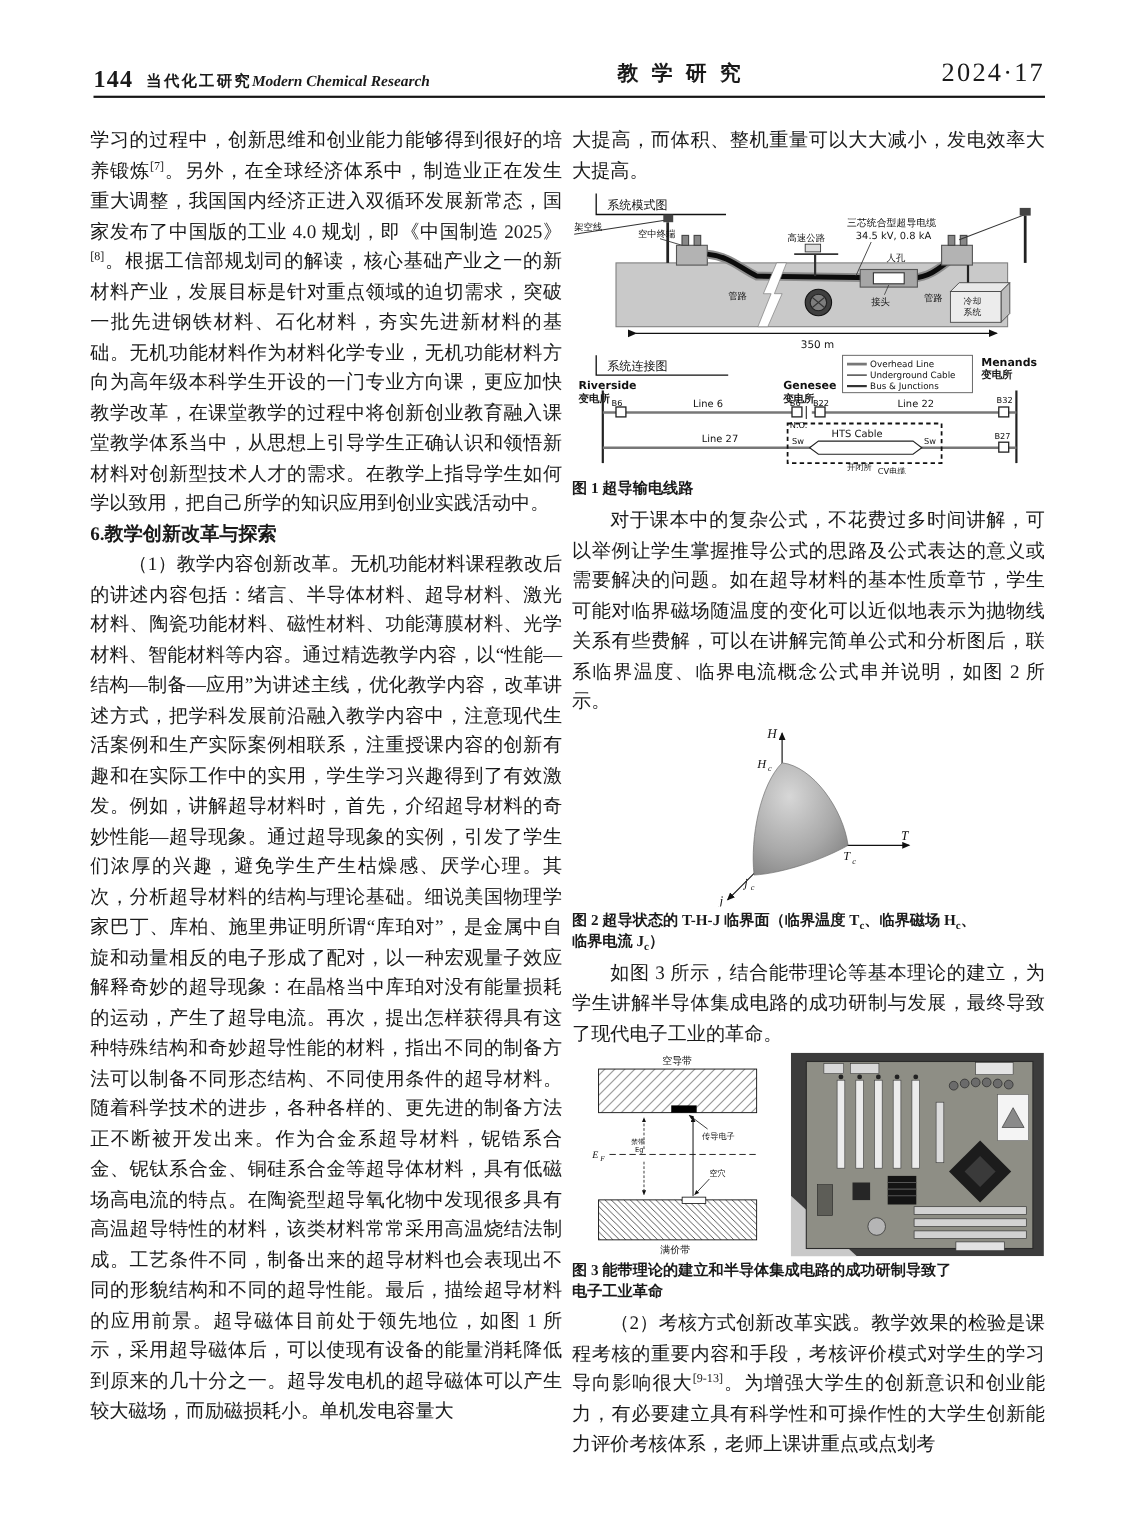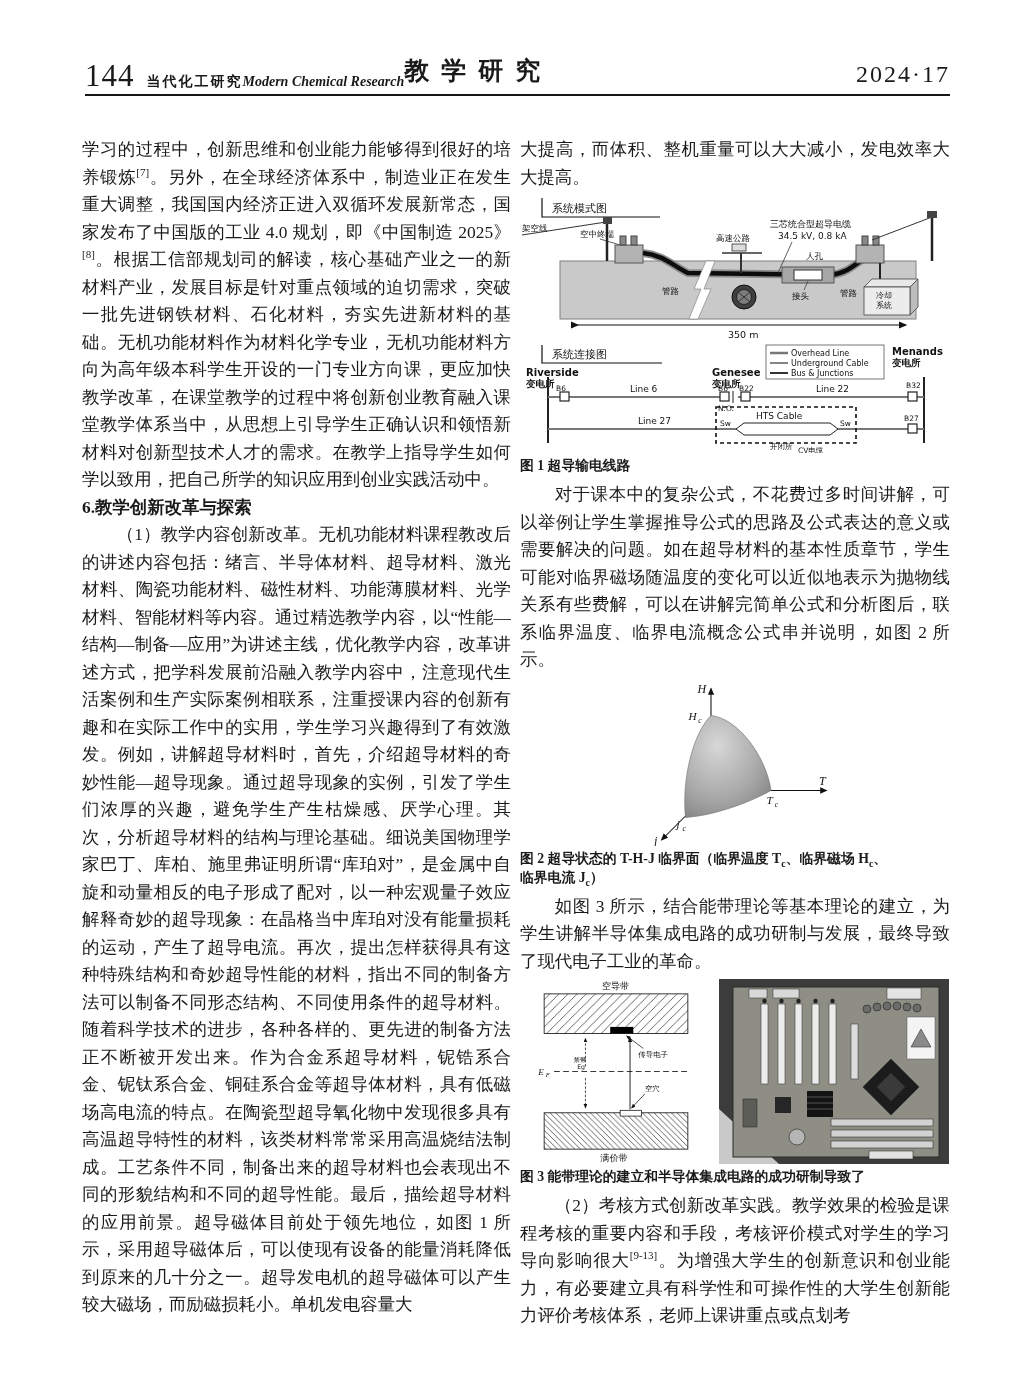--- a/index.html
+++ b/index.html
@@ -2,29 +2,29 @@
 <html lang="zh"><head>
 <meta charset="utf-8">
 <style>
   html,body{margin:0;padding:0;background:#ffffff;}
   .page{position:relative;width:1020px;height:1375px;background:#fff;color:#1a1a1a;
         font-family:"Liberation Serif","DejaVu Serif",serif;overflow:hidden;}
   
   .header{display:flex;align-items:flex-end;margin:54px 70px 0 85px;
           border-bottom:2px solid #161616;padding-bottom:5px;}
   .hdr-left{display:flex;align-items:flex-end;gap:12px;}
-  .page-num{font-size:31px;font-weight:normal;line-height:.85;letter-spacing:1px;}
+  .page-num{font-size:22px;font-weight:bold;line-height:.85;letter-spacing:1px;}
   .journal{display:flex;flex-direction:row;line-height:1.1;}
   .journal-cn{font-size:14px;font-weight:bold;letter-spacing:2px;}
   .journal-en{font-size:14px;font-style:italic;font-weight:bold;}
-  .hdr-center{flex:1;font-size:25px;font-weight:600;
+  .hdr-center{flex:1;text-align:center;font-size:19px;font-weight:600;
               letter-spacing:12px;padding-bottom:2px;}
   .hdr-right{font-size:24px;letter-spacing:2px;padding-bottom:1px;}
   
-  .columns{display:flex;gap:9px;margin:40px 70px 0 82px;}
+  .columns{display:flex;gap:9px;margin:25px 70px 0 82px;}
   .col{width:430px;font-size:17.4px;line-height:27.5px;text-align:justify;}
   .col p{margin:0;}
   .indent{text-indent:2em;}
   .heading{font-weight:bold;}
   sup{font-size:11px;line-height:0;vertical-align:super;}
   sub{font-size:10px;line-height:0;vertical-align:sub;}
   
   .figure{margin:4px 0 6px 0;}
   .caption{font-size:13.8px;font-weight:bold;line-height:19px;
            font-family:"Liberation Serif","DejaVu Serif",serif;margin-top:3px;}
@@ -304,18 +304,19 @@
               <rect x="112" y="140" width="102" height="7" fill="#d2d2d2" stroke="#333" stroke-width=".6"></rect>
               <rect x="112" y="151" width="102" height="7" fill="#d2d2d2" stroke="#333" stroke-width=".6"></rect>
               <rect x="112" y="162" width="102" height="7" fill="#d2d2d2" stroke="#333" stroke-width=".6"></rect>
             </g>
             <rect x="150" y="172" width="44" height="8" fill="#e2e2e2" stroke="#333" stroke-width=".6"></rect>
             <circle cx="78" cy="158" r="8" fill="#b5b5b5" stroke="#222" stroke-width=".6"></circle>
             <rect x="24" y="120" width="14" height="28" fill="#5d5d57" stroke="#222" stroke-width=".5"></rect>
           </svg>
         </div>
         <div class="caption">图 3 能带理论的建立和半导体集成电路的成功研制导致了</div>
+        <div class="caption" style="margin-top:0">电子工业革命</div>
       </div>
 
       <p class="indent">（2）考核方式创新改革实践。教学效果的检验是课程考核的重要内容和手段，考核评价模式对学生的学习导向影响很大<sup>[9-13]</sup>。为增强大学生的创新意识和创业能力，有必要建立具有科学性和可操作性的大学生创新能力评价考核体系，老师上课讲重点或点划考</p>
     </div>
   </div>
 </div>
 
 </body></html>

